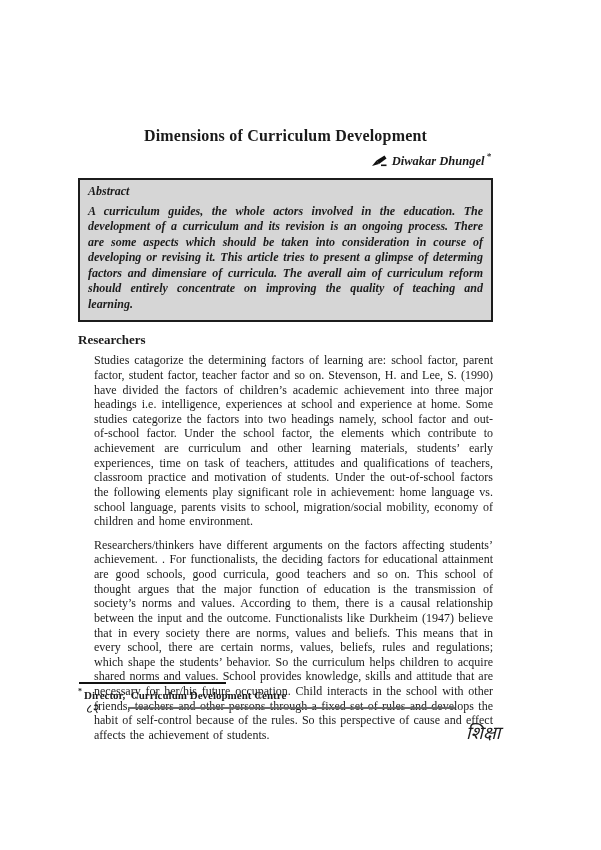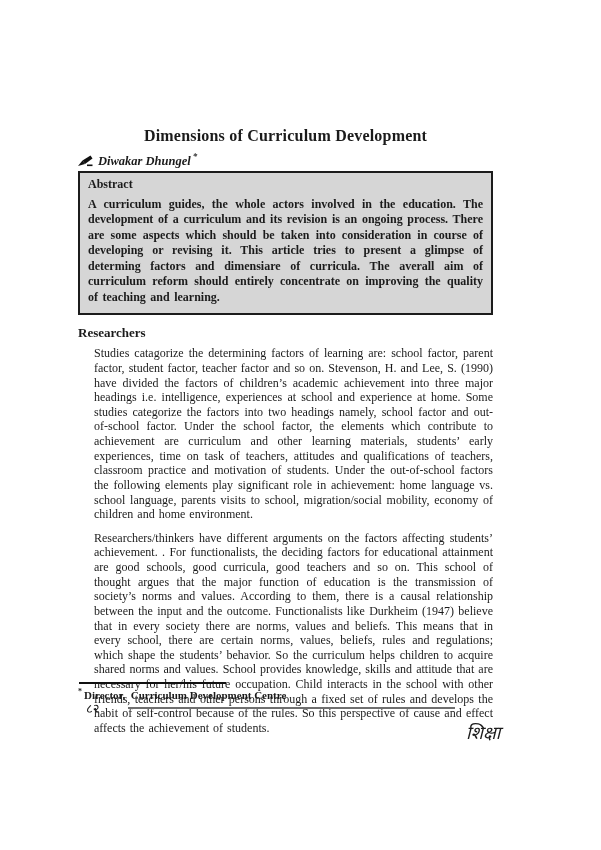--- a/index.html
+++ b/index.html
@@ -20,43 +20,44 @@
   }
   .title {
     text-align: center;
     font-weight: bold;
     font-size: 16px;
     line-height: 19px;
     letter-spacing: 0.2px;
   }
   .author-line {
     margin-top: 6px;
-    text-align: left;
+    text-align: right;
     font-weight: bold;
     font-style: italic;
     font-size: 12.5px;
     padding-right: 2px;
     white-space: nowrap;
   }
   .pen-icon {
     display: inline-block;
     vertical-align: -2px;
     margin-right: 5px;
   }
   .author-mark {
     font-size: 9px;
     vertical-align: 6px;
     margin-left: 2px;
   }
   .abstract-box {
-    margin-top: 0;
+    margin-top: 7px;
     border: 2px solid #1c1c1c;
     background: #d6d6d6;
     padding: 3px 8px 8px 8px;
     font-weight: bold;
+    font-style: italic;
     font-size: 12px;
   }
   .abstract-heading { margin: 1px 0 5px 0; }
   .abstract-body {
     text-align: justify;
     line-height: 1.29;
     word-spacing: 1.5px;
   }
   .section-heading {
     margin-top: 10px;

